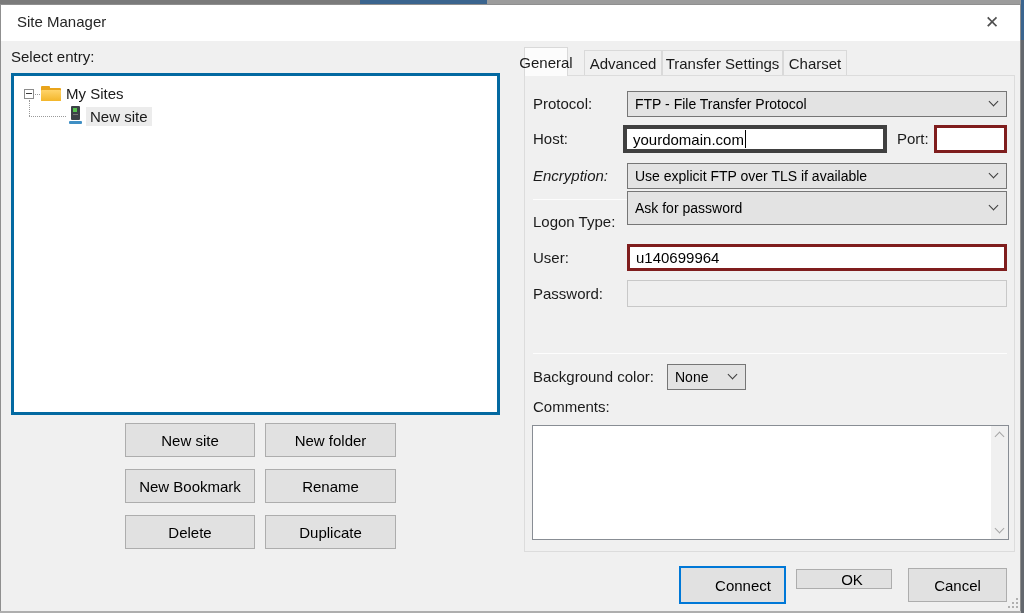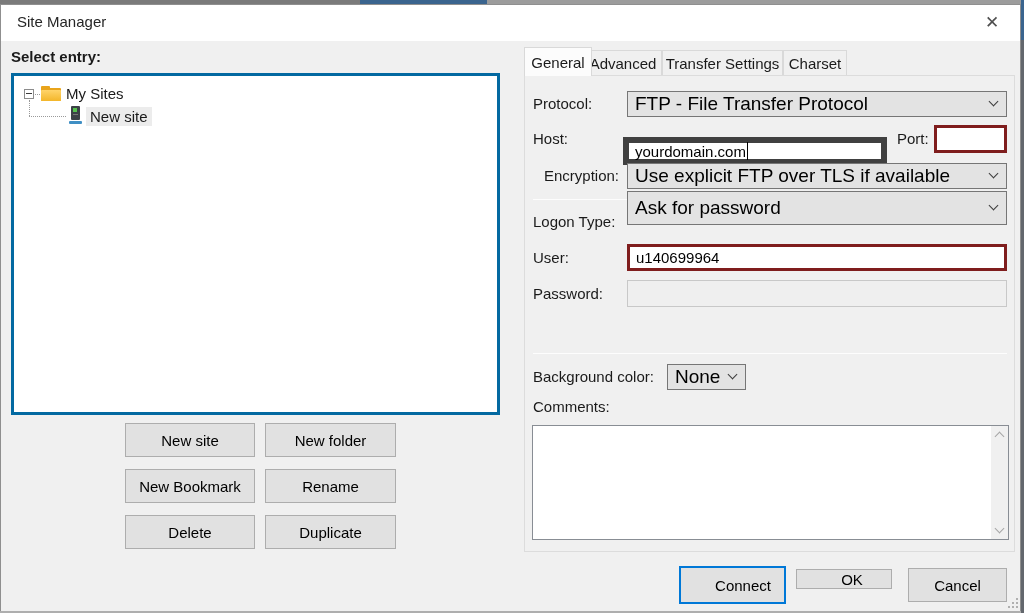--- a/index.html
+++ b/index.html
@@ -59,28 +59,28 @@
 
   
   .tab { position:absolute; display:flex; align-items:center; justify-content:center;
     border:1px solid #d9d9d9; font-size:15px; cursor:pointer; background:#f0f0f0; }
   .tab.active { background:#fcfcfc; border-bottom:none; z-index:3; }
   .page { position:absolute; left:523px; top:70px; width:491px; height:477px;
     border:1px solid #dcdcdc; }
 
   
   .combo { position:absolute; background:#e3e3e3; border:1px solid #767676;
-    display:flex; align-items:center; padding:0 24px 0 7px; font-size:19px; color:#000;
+    display:flex; align-items:center; padding:0 24px 0 7px; font-size:14px; color:#000;
     white-space:nowrap; cursor:pointer; }
   .chev-down { position:absolute; right:9px; top:50%; width:7px; height:7px;
     margin-top:-6px; border-right:1.5px solid #3c3c3c; border-bottom:1.5px solid #3c3c3c;
     transform:rotate(45deg); }
   .textbox { position:absolute; background:#fff; border:1px solid #7a7a7a;
     display:flex; align-items:center; padding:0 6px; font-size:15px; color:#000; }
-  .textbox.focused { border:6px solid #404040;margin-top:12px; }
+  .textbox.focused { border:4px solid #404040; }
   .caret { display:inline-block; width:1px; height:18px; background:#000; margin-left:1px; }
   input.textinput { position:absolute; background:#fff; border:3px solid #7f1d1d;
     font-family:"Liberation Sans",sans-serif; font-size:15px; color:#000; padding:0 6px; }
   input.textinput:disabled { background:#efefef; border:1px solid #c8c8c8; }
   .sepline { position:absolute; height:1px; background:#d5d5d5; border-bottom:1px solid #fdfdfd; }
 
   .comments-box { position:absolute; background:#fff; border:1px solid #888d94; }
   .comments-input { position:absolute; left:0; top:0; width:calc(100% - 17px); height:100%;
     border:none; resize:none; outline:none; font-family:"Liberation Sans",sans-serif; font-size:15px; }
   .fake-scrollbar { position:absolute; right:0; top:0; width:17px; height:100%;
@@ -108,21 +108,21 @@
 
 <div class="dialog">
 
   <div class="titlebar">
     <div class="title-text">Site Manager</div>
     <div class="close-btn">
       <span>✕</span>
     </div>
   </div>
 
-  <div class="label" style="left:10px; top:43px;font-weight:bold;">Select entry:</div>
+  <div class="label" style="left:10px; top:43px;">Select entry:</div>
 
   <div class="tree-box">
     <div class="expander" style="left:10px; top:13px;"></div>
     <div class="dotline-h" style="left:21px; top:18px; width:5px;"></div>
     <div class="folder-icon" style="left:27px; top:10px;">
       <div class="folder-back"></div>
         <div class="folder-tab"></div>
         <div class="folder-front"></div>
     </div>
     <div class="tree-label" style="left:48px; top:8px;">My Sites</div>
@@ -138,42 +138,42 @@
     <div class="tree-label selected" style="left:72px; top:31px;">New site</div>
   </div>
 
   <button class="side-btn" style="left:124px; top:418px; width:130px; height:34px;">New site</button>
   <button class="side-btn" style="left:264px; top:418px; width:131px; height:34px;">New folder</button>
   <button class="side-btn" style="left:124px; top:464px; width:130px; height:34px;">New Bookmark</button>
   <button class="side-btn" style="left:264px; top:464px; width:131px; height:34px;">Rename</button>
   <button class="side-btn" style="left:124px; top:510px; width:130px; height:34px;">Delete</button>
   <button class="side-btn" style="left:264px; top:510px; width:131px; height:34px;">Duplicate</button>
 
-  <div class="tab active" style="left:523px; top:42px; width:68px; height:29px;">General</div>
+  <div class="tab active" style="left:523px; top:42px; width:44px; height:29px;">General</div>
   <div class="tab" style="left:583px; top:45px; width:78px; height:26px;">Advanced</div>
   <div class="tab" style="left:661px; top:45px; width:121px; height:26px;">Transfer Settings</div>
   <div class="tab" style="left:782px; top:45px; width:64px; height:26px;">Charset</div>
 
   <div class="page">
 
     <div class="label" style="left:8px; top:19px;">Protocol:</div>
     <div class="combo" style="left:102px; top:15px; width:380px; height:26px;">
       <span>FTP - File Transfer Protocol</span>
       <i class="chev-down"></i>
     </div>
 
     <div class="label" style="left:8px; top:54px;">Host:</div>
     <div class="textbox focused" style="left:98px; top:49px; width:264px; height:28px;">
       <span>yourdomain.com</span>
       <span class="caret"></span>
     </div>
     <div class="label" style="left:372px; top:54px;">Port:</div>
     <input class="textinput" style="left: 409px; top: 49px; width: 73px; height: 28px;" value="">
 
-    <div class="label" style="left:19px; top:91px;">Encryption:</div>
+    <div class="label" style="left:8px; top:91px;font-style:italic;">Encryption:</div>
     <div class="combo" style="left:102px; top:87px; width:380px; height:26px;">
       <span>Use explicit FTP over TLS if available</span>
       <i class="chev-down"></i>
     </div>
 
     <div class="sepline" style="left:8px; top:123px; width:474px;"></div>
 
     <div class="label" style="left:8px; top:137px;">Logon Type:</div>
     <div class="combo" style="left:102px; top:115px; width:380px; height:34px;">
       <span>Ask for password</span>

